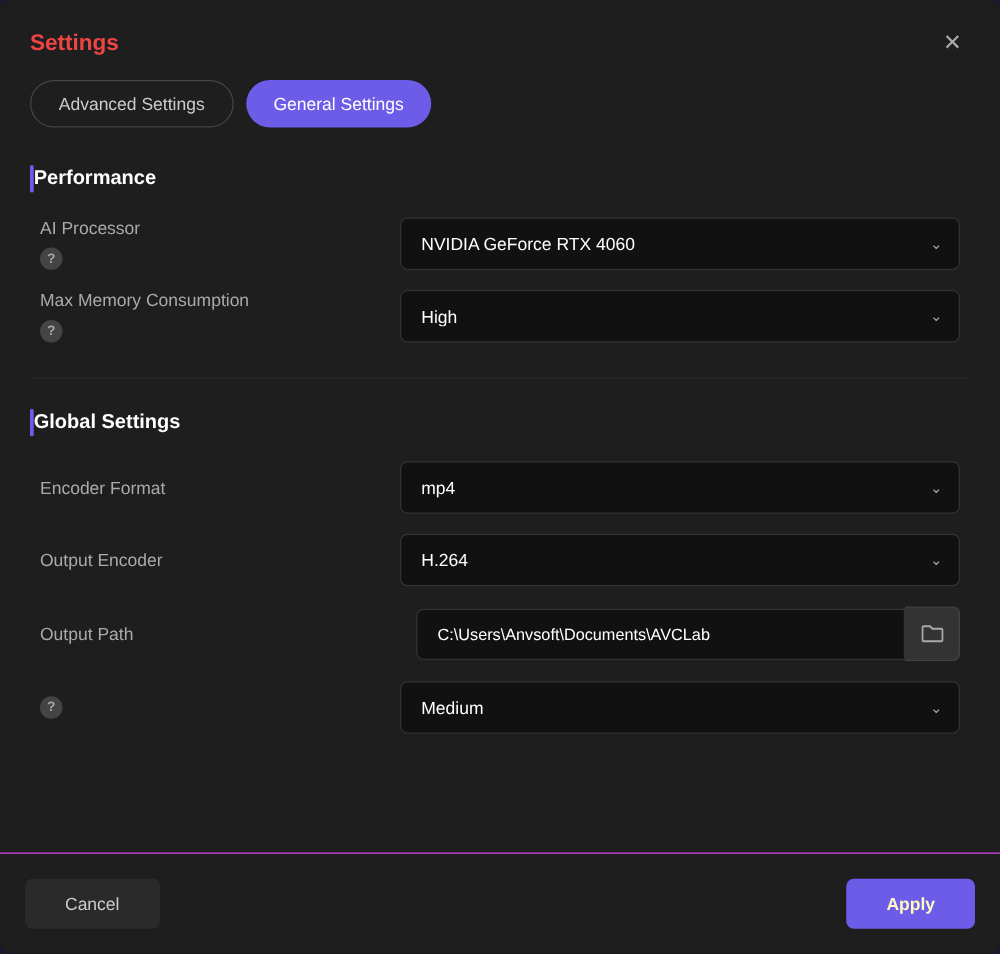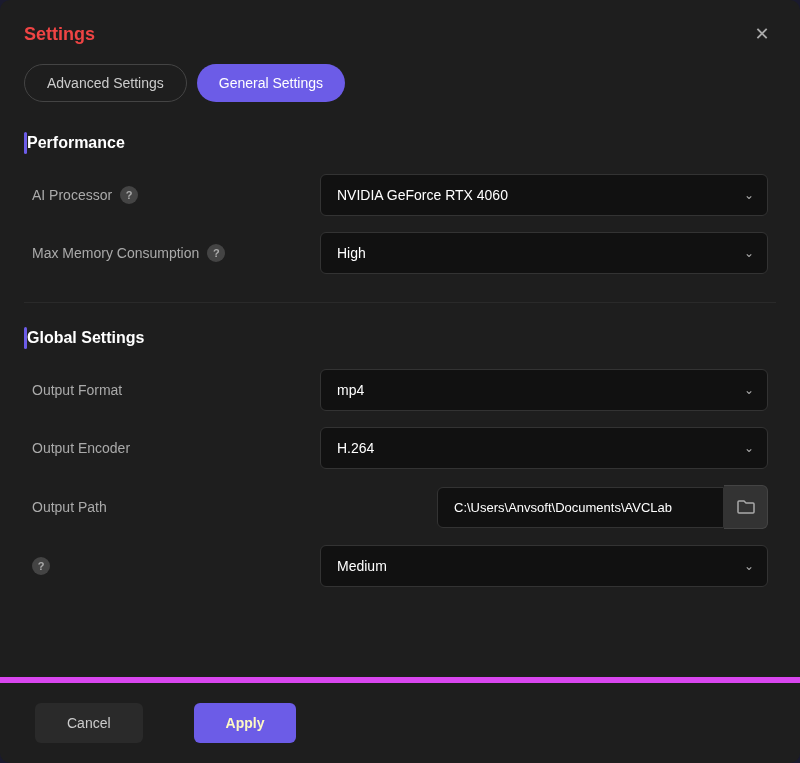--- a/index.html
+++ b/index.html
@@ -117,24 +117,25 @@
     .setting-row {
       display: flex;
       align-items: center;
       justify-content: space-between;
       margin-bottom: 16px;
       padding: 0 8px;
     }
 
     .setting-label {
       display: flex;
-      align-items: center;
+      align-items: flex-start;
       gap: 8px;
       color: #aaaaaa;
       font-size: 14px;
+      flex-direction: column;
     }
 
     .help-icon {
       width: 18px;
       height: 18px;
       background: #444444;
       border-radius: 50%;
       display: flex;
       align-items: center;
       justify-content: center;
@@ -168,21 +169,21 @@
       right: 14px;
       top: 50%;
       transform: translateY(-50%);
       color: #aaaaaa;
       pointer-events: none;
       font-size: 12px;
     }
 
     .path-wrapper {
       position: relative;
-      width: 331px;
+      width: 435px;
       display: flex;
       align-items: center;
     }
 
     .path-input {
       flex: 1;
       background: #111111;
       border: 1px solid #333333;
       border-radius: 6px 0 0 6px;
       color: #ffffff;
@@ -208,25 +209,25 @@
     }
 
     .divider {
       height: 1px;
       background: #2a2a2a;
       margin: 4px 0 24px 0;
     }
 
     .footer {
       display: flex;
-      justify-content: flex-start;
+      justify-content: space-between;
       gap: 12px;
-      padding: 20px 35px;
-      flex-shrink: 0;
-      border-top: 6px solid #d946ef;
+      padding: 20px 20px;
+      flex-shrink: 0;
+      border-top: 1px solid #d946ef;
     }
 
     .btn-cancel {
       padding: 12px 32px;
       background: #2a2a2a;
       border: none;
       border-radius: 6px;
       color: #cccccc;
       font-size: 14px;
       font-weight: 500;
@@ -327,21 +328,21 @@
     <div class="divider"></div>
 
     <div class="section">
       <div class="section-header">
         <div class="section-indicator"></div>
         <span class="section-title">Global Settings</span>
       </div>
 
       <div class="setting-row">
         <div class="setting-label">
-          <span>Output Format</span>
+          <span>Encoder Format</span>
         </div>
         <div class="select-wrapper">
           <select class="select-control">
             <option selected="">mp4</option>
             <option>mkv</option>
             <option>avi</option>
             <option>mov</option>
           </select>
           <span class="select-arrow">⌄</span>
         </div>

